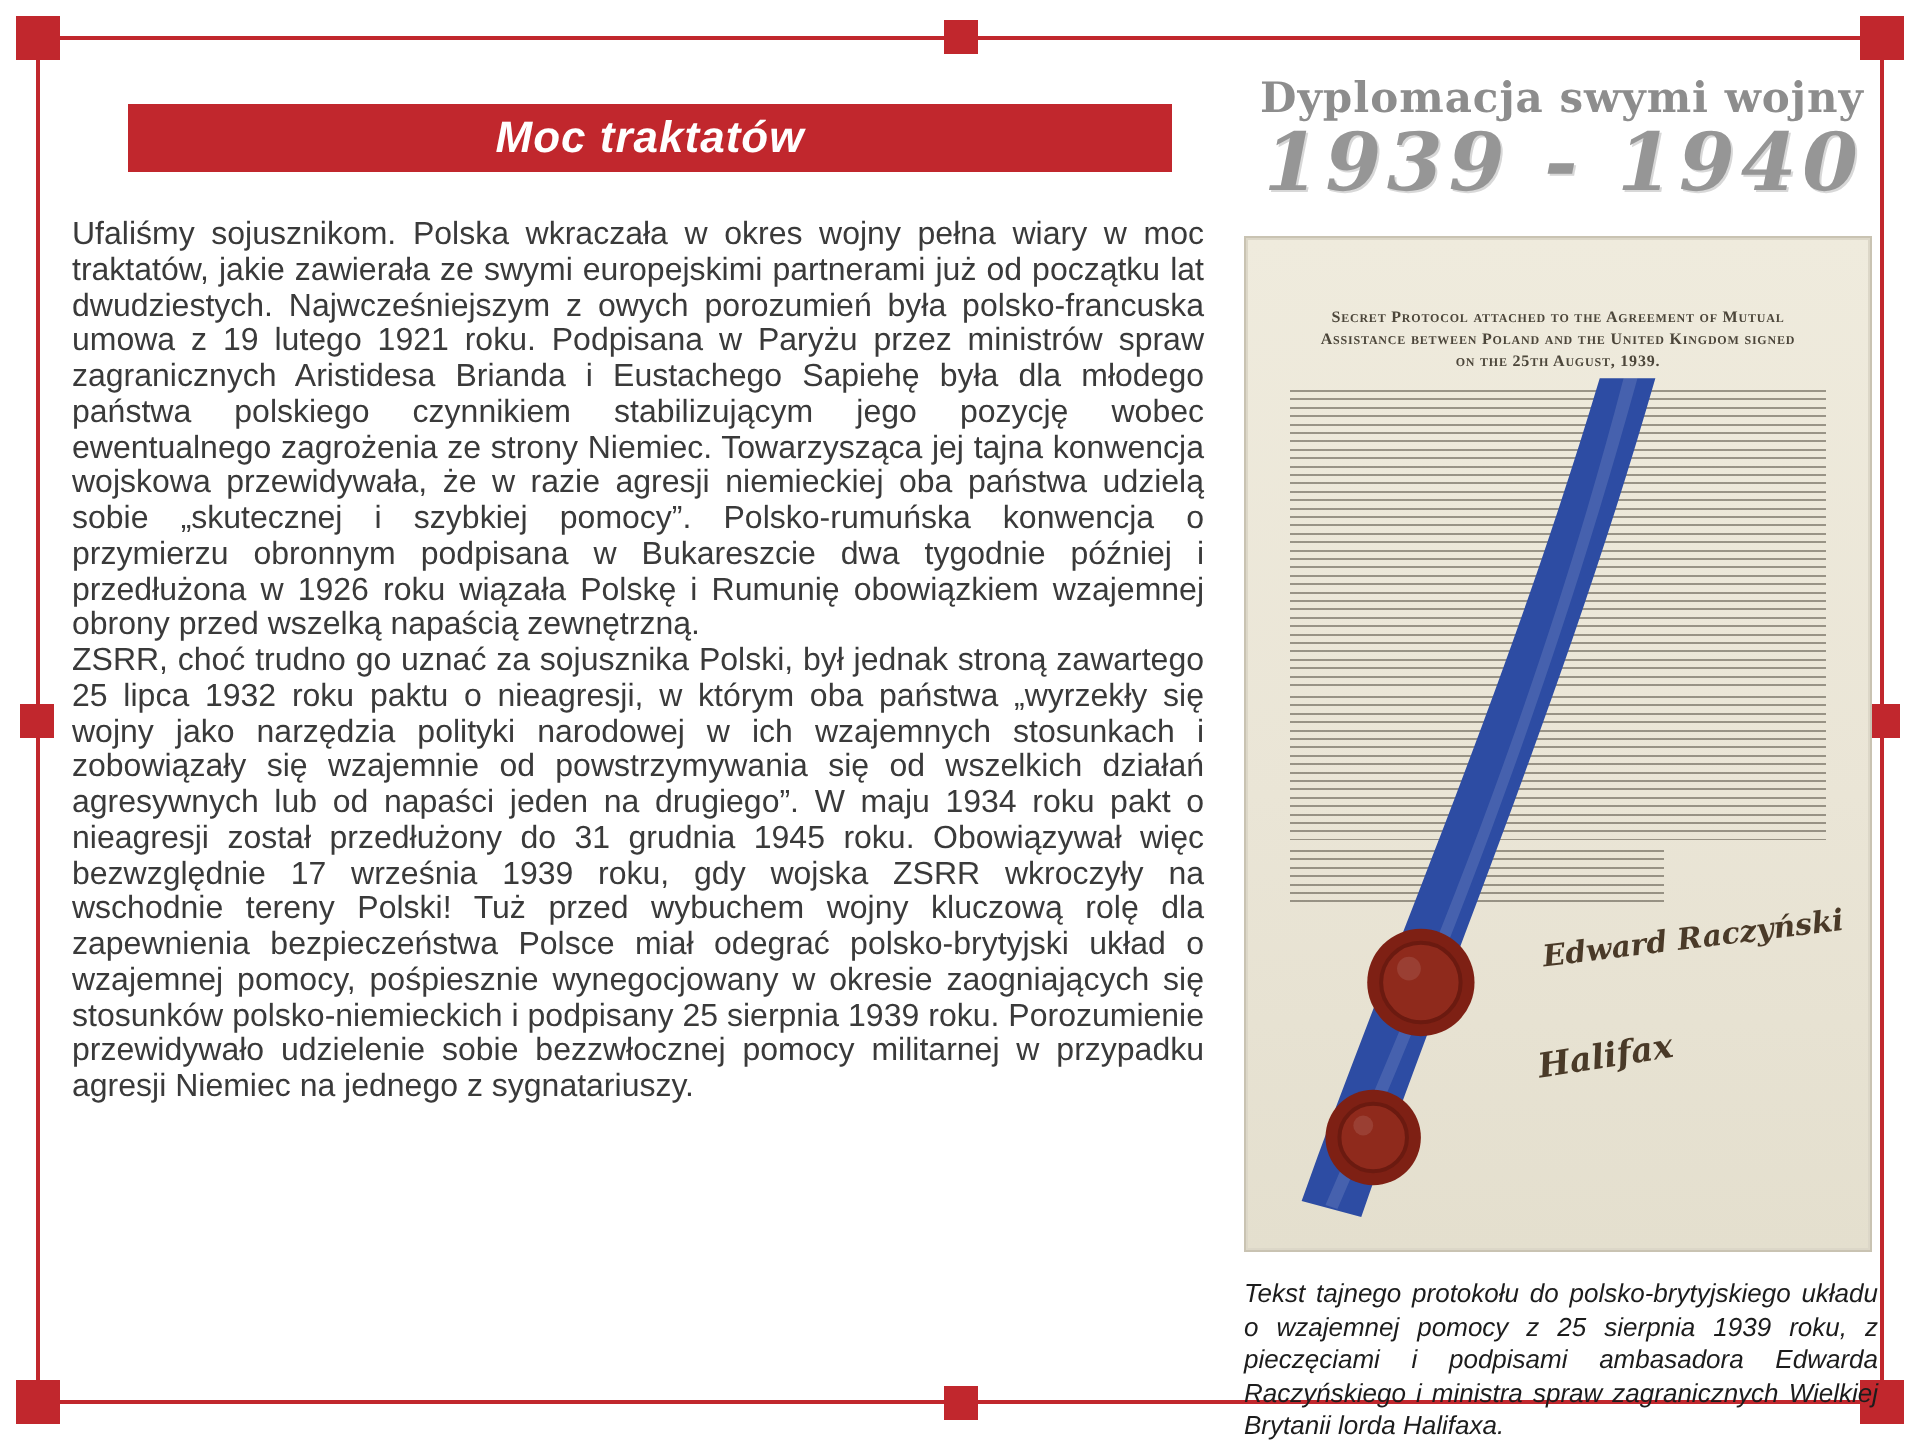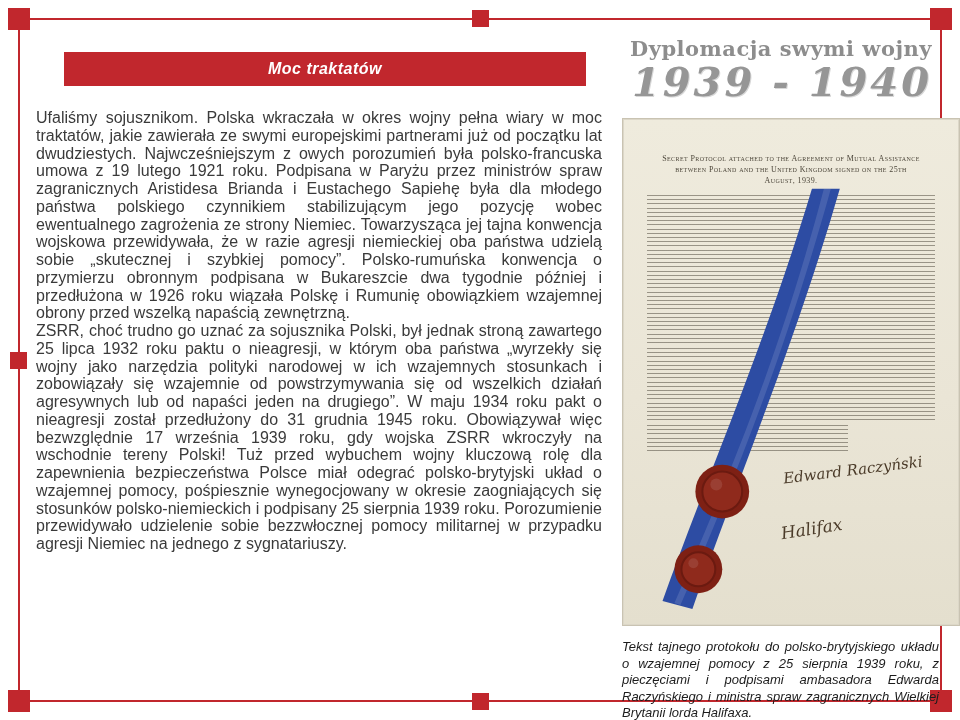--- a/index.html
+++ b/index.html
@@ -18,21 +18,21 @@
   .bl { left:8px; bottom:8px; } .br { right:8px; bottom:8px; }
   .mt { left:calc(50% - 8.5px); top:10px; } .mb { left:calc(50% - 8.5px); bottom:10px; }
   .ml { left:10px; top:calc(50% - 8.5px); } .mr { right:10px; top:calc(50% - 8.5px); }
 
   
   .title-banner {
     position:absolute; left:64px; top:52px; width:522px; height:34px;
     background:var(--red); display:flex; align-items:center; justify-content:center;
   }
   .title-banner span {
-    color:#ffffff; font-size:16px; font-weight:bold; font-style:italic; letter-spacing:0.5px;
+    color:#ffffff; font-size:22px; font-weight:bold; font-style:italic; letter-spacing:0.5px;
   }
 
   
   .series-header { position:absolute; right:28px; top:36px; text-align:right; }
   .series-title {
     font-family:"DejaVu Serif", serif; font-weight:bold; font-size:21px;
     color:#8d8d8d; letter-spacing:0.5px;
   }
   .series-years {
     font-family:"DejaVu Serif", serif; font-weight:bold; font-style:italic;
@@ -42,23 +42,23 @@
 
   
   .body-text {
     position:absolute; left:36px; top:109px; width:566px;
     color:#3a3a3a; font-size:16px; line-height:1.11; text-align:justify;
   }
   .body-text p { margin:0; }
 
   
   .document-photo {
-    position:absolute; left:622px; top:118px; width:338px; height:508px;
+    position:absolute; left:622px; top:118px; width:314px; height:508px;
     background:linear-gradient(180deg,#EFEBDD 0%, #EAE5D6 55%, #E4DfCE 100%);
-    border:1px solid #c9c3b2; box-shadow:0 0 0 1px #dcd7c8 inset;
+    border:1px solid #c9c3b2; box-shadow:0 0 0 1px #dcd7c8 inset;font-weight:bold;
   }
   .doc-heading {
     margin:34px auto 8px; width:78%; text-align:center;
     font-variant:small-caps; font-size:8px; line-height:1.4;
     color:#4c463a; letter-spacing:0.4px; font-family:"Liberation Serif", serif;
   }
   .doc-lines {
     margin:5px auto 0; width:86%;
     background:repeating-linear-gradient(to bottom,
       rgba(70,64,52,0.5) 0px, rgba(70,64,52,0.5) 1px,

